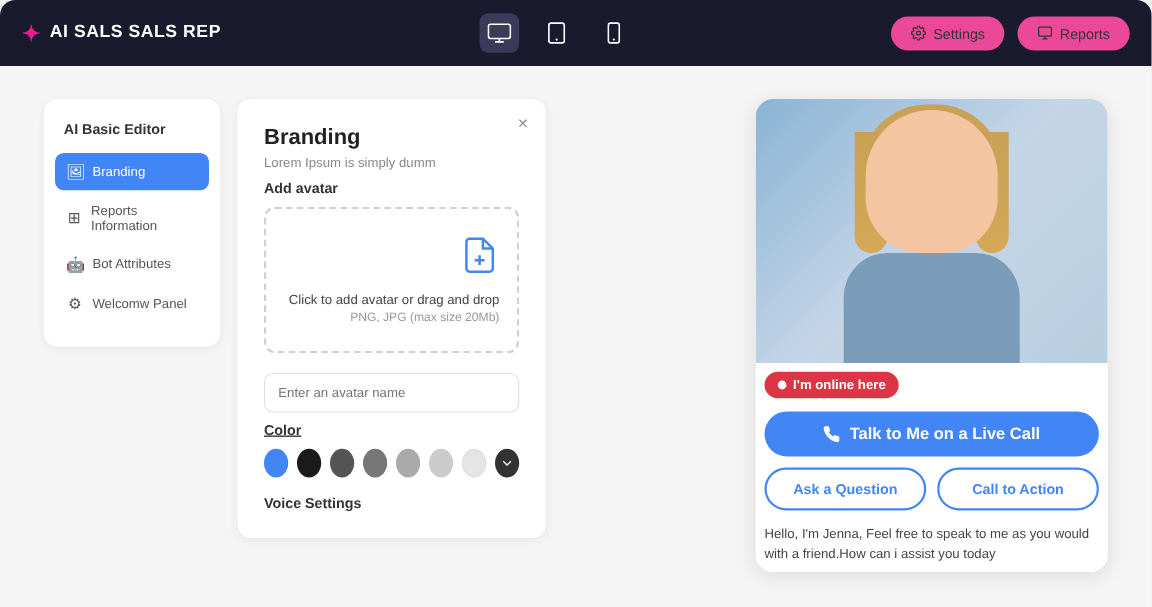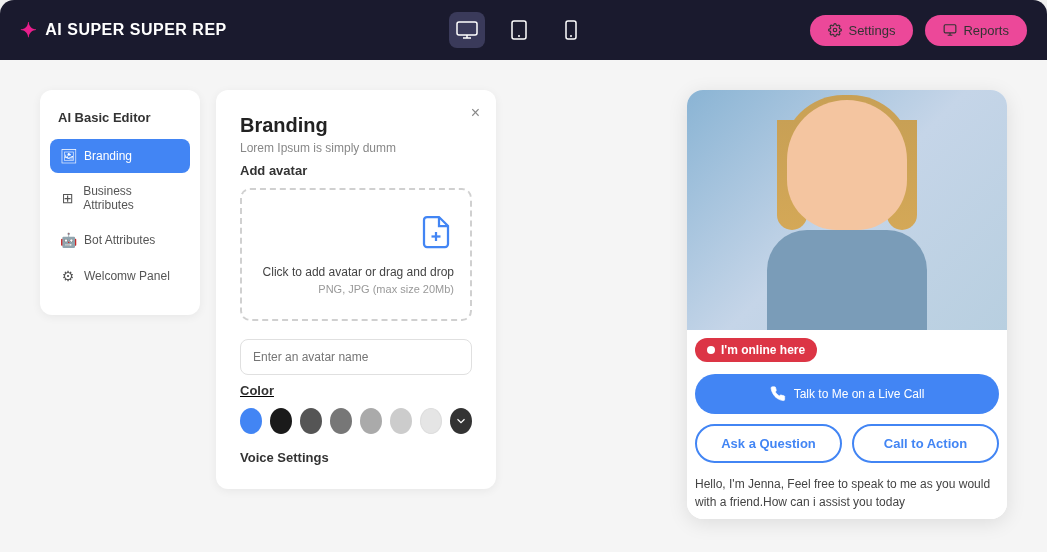--- a/index.html
+++ b/index.html
@@ -332,22 +332,22 @@
       background: white;
       border-radius: 50%;
     }
     .live-call-btn {
       width: 100%;
       background: #4285f4;
       color: white;
       border: none;
       border-radius: 24px;
       padding: 12px 20px;
-      font-size: 12px;
-      font-weight: 400;
+      font-size: 15px;
+      font-weight: 700;
       cursor: pointer;
       display: flex;
       align-items: center;
       justify-content: center;
       gap: 8px;
       margin-bottom: 10px;
     }
     .action-buttons {
       display: flex;
       gap: 10px;
@@ -370,21 +370,21 @@
       color: #444;
       line-height: 1.5;
     }
   </style>
 </head>
 <body>
 
 <div class="navbar">
   <div class="navbar-brand">
     <span class="brand-icon">✦</span>
-    <span>AI SUPER SUPER REP</span>
+    <span>AI SALS SALS REP</span>
   </div>
   <div class="navbar-center">
     <div class="device-icon active">
       <svg width="22" height="18" viewBox="0 0 22 18" fill="white">
           <rect x="1" y="1" width="20" height="13" rx="2" stroke="white" stroke-width="1.5" fill="none"></rect>
           <path d="M7 17h8M11 14v3" stroke="white" stroke-width="1.5"></path>
         </svg>
     </div>
     <div class="device-icon">
       <svg width="16" height="20" viewBox="0 0 16 20" fill="white">
@@ -422,21 +422,21 @@
 
     <div class="sidebar">
       <div class="sidebar-title">AI Basic Editor</div>
 
       <div class="sidebar-item active">
         <span class="item-icon">🖼</span>
         <span>Branding</span>
       </div>
       <div class="sidebar-item">
         <span class="item-icon">⊞</span>
-        <span>Business Attributes</span>
+        <span>Reports Information</span>
       </div>
       <div class="sidebar-item">
         <span class="item-icon">🤖</span>
         <span>Bot Attributes</span>
       </div>
       <div class="sidebar-item">
         <span class="item-icon">⚙</span>
         <span>Welcomw Panel</span>
       </div>
     </div>

